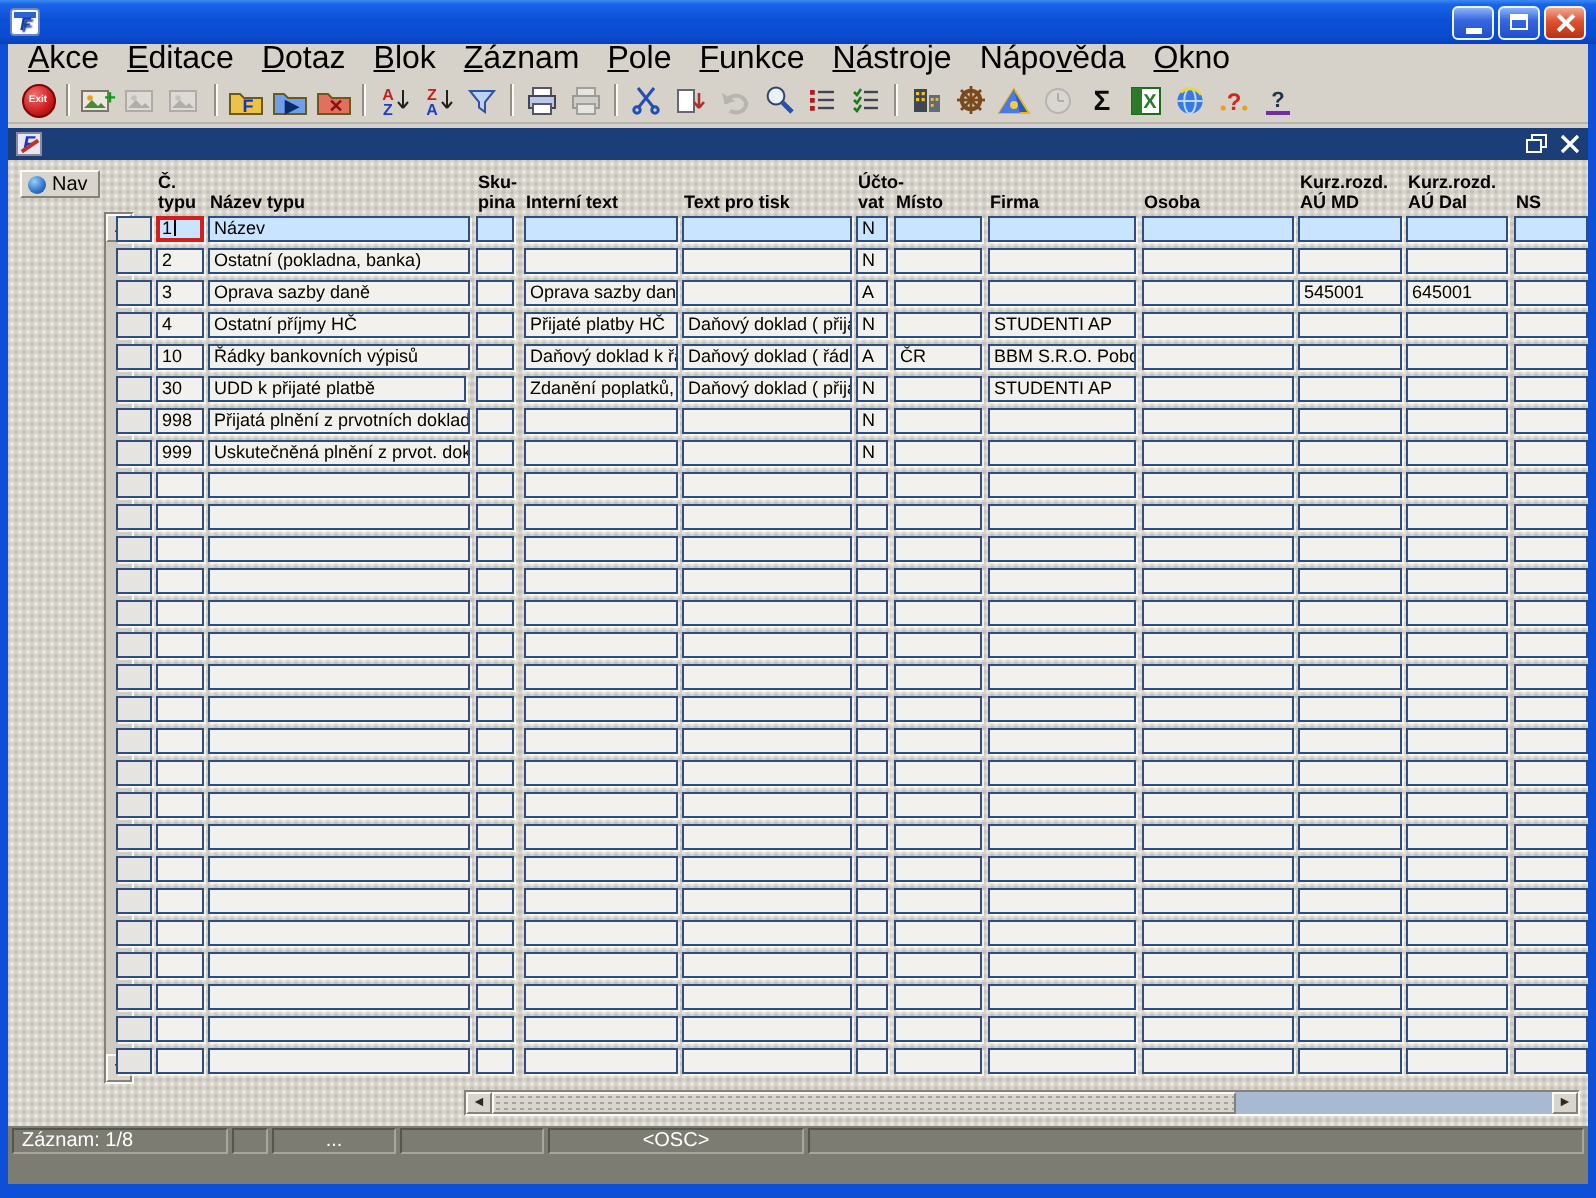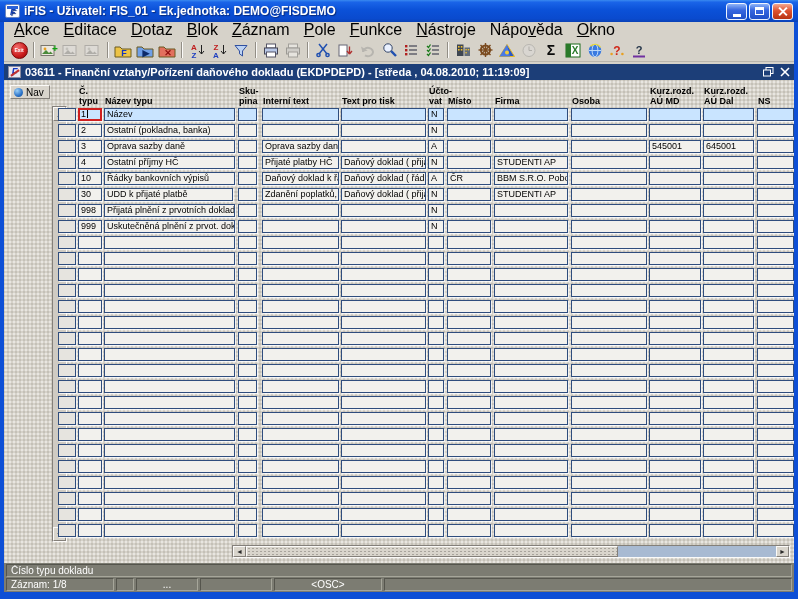--- a/index.html
+++ b/index.html
@@ -92,21 +92,20 @@
     font-size:10px;line-height:11px;padding:0 4px;overflow:hidden;white-space:nowrap;}
   .grow{flex:1;}
 </style>
 </head>
 <body>
 
 <div class="window">
 
   <div class="titlebar">
     <span class="app-ic"></span>
-    <span>iFIS - Uživatel: FIS_01 - Ek.jednotka: DEMO@FISDEMO</span>
     <span class="win-controls">
       <span class="wbtn blue">
           <span class="g-min"></span>
         </span>
       <span class="wbtn blue">
           <span class="g-max"></span>
         </span>
       <span class="wbtn red">
           <span class="g-x"></span>
         </span>
@@ -335,21 +334,20 @@
         <span class="tbtn">
           <svg width="16" height="15">
             <text x="8" y="10.5" font-size="11" font-weight="bold" fill="#243448" text-anchor="middle">?</text>
             <line x1="2" y1="13.5" x2="14" y2="13.5" stroke="#7030a0" stroke-width="2"></line>
           </svg>
         </span>
       </div>
 
     <div class="inner-title">
       <span class="form-ic">F</span>
-      <span>03611 - Finanční vztahy/Pořízení daňového dokladu (EKDPDEPD) - [středa , 04.08.2010; 11:19:09]</span>
       <span class="inner-controls">
         <svg width="11" height="10">
             <rect x="3" y="0.5" width="7" height="6" fill="none" stroke="#fff"></rect>
             <rect x="0.5" y="3" width="7" height="6" fill="#1c3e78" stroke="#fff"></rect>
           </svg>
         <svg width="10" height="10">
             <line x1="1" y1="1" x2="9" y2="9" stroke="#fff" stroke-width="1.6"></line>
             <line x1="9" y1="1" x2="1" y2="9" stroke="#fff" stroke-width="1.6"></line>
           </svg>
       </span>
@@ -790,26 +788,23 @@
           <div class="cell" style="left: 436px; width: 74px;"></div>
           <div class="cell" style="left: 513px; width: 76px;"></div>
           <div class="cell" style="left: 591px; width: 52px;"></div>
           <div class="cell" style="left: 645px; width: 51px;"></div>
           <div class="cell" style="left: 699px; width: 37px;"></div>
         </div>
       </div>
 
     <div class="statusbar">
       <div class="sline">
-        <span class="sseg grow">Číslo typu dokladu</span>
-      </div>
-      <div class="sline">
         <span class="sseg" style="width:108px">Záznam: 1/8</span>
         <span class="sseg" style="width:18px"></span>
         <span class="sseg" style="width:62px;text-align:center">...</span>
         <span class="sseg" style="width:72px"></span>
-        <span class="sseg" style="width:108px;text-align:center">&lt;OSC&gt;</span>
+        <span class="sseg" style="width:128px;text-align:center">&lt;OSC&gt;</span>
         <span class="sseg grow"></span>
       </div>
     </div>
 
   </div>
 </div>
 
 </body></html>

